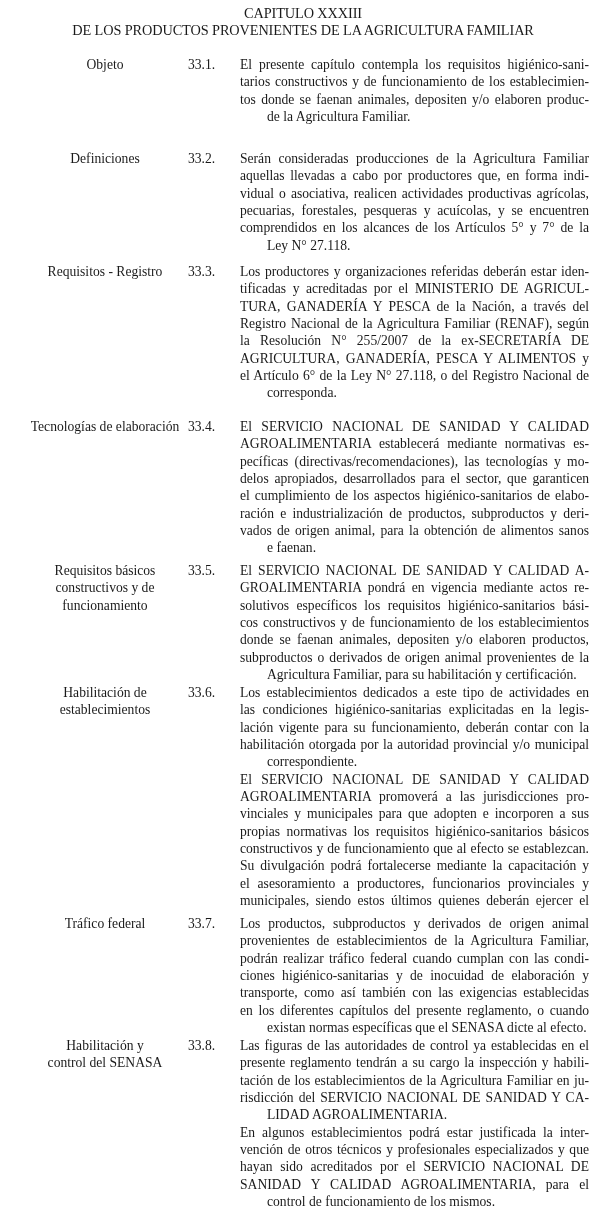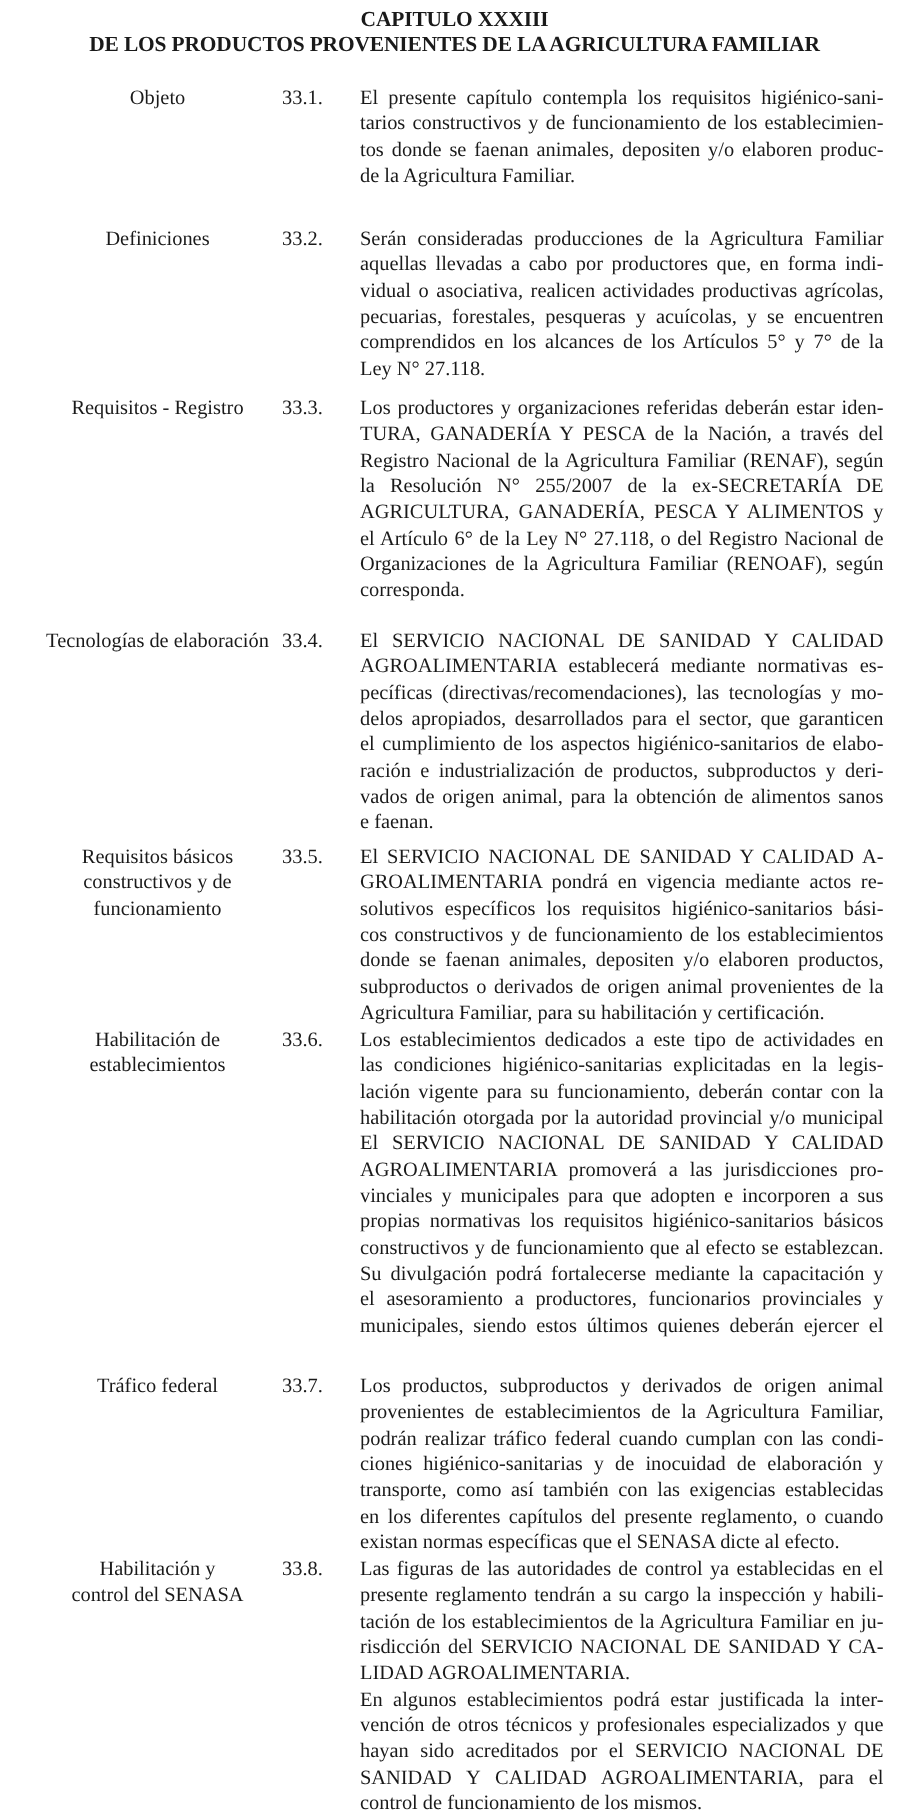--- a/index.html
+++ b/index.html
@@ -7,41 +7,41 @@
     width: 606px; height: 1209px; overflow: hidden;
     font-family: "Liberation Serif", "DejaVu Serif", serif;
     color: #1a1a1a;
     position: relative;
   }
   .heading {
     position: absolute; left: 0; width: 606px; top: 5px;
     text-align: center; font-size: 14.3px; line-height: 17px;
     letter-spacing: -0.1px;
   }
-  .heading div { white-space: nowrap; font-weight: bold; }
+  .heading div { white-space: nowrap; }
   .section {
     position: absolute; left: 0; width: 606px;
     font-size: 13.6px; line-height: 17.35px;
   }
   .label {
     position: absolute; left: 20px; top: 0; width: 170px;
     text-align: center;
   }
   .label span { display: block; white-space: nowrap; }
   .num {
     position: absolute; left: 188px; top: 0; white-space: nowrap;
   }
   .body {
     position: absolute; left: 240px; top: 0; width: 349px;
   }
   .body .line {
     display: block; white-space: nowrap;
     text-align: justify; text-align-last: justify;
   }
-  .body .line.last { text-align-last: left; }
+  .body .line.last { text-align-last: left; margin-left: 27px; }
 </style>
 </head>
 <body>
 
 <div class="heading">
   <div>CAPITULO XXXIII</div>
   <div>DE LOS PRODUCTOS PROVENIENTES DE LA AGRICULTURA FAMILIAR</div>
 </div>
 
 <div id="sections">
@@ -71,26 +71,26 @@
         <span class="line last">Ley N° 27.118.</span>
       </div>
     </div>
     <div class="section" style="top: 263px;">
       <div class="label">
         <span>Requisitos - Registro</span>
       </div>
       <div class="num">33.3.</div>
       <div class="body">
         <span class="line">Los productores y organizaciones referidas deberán estar iden-</span>
+        <span class="line">tificadas y acreditadas por el MINISTERIO DE AGRICUL-</span>
         <span class="line">TURA, GANADERÍA Y PESCA de la Nación, a través del</span>
         <span class="line">Registro Nacional de la Agricultura Familiar (RENAF), según</span>
         <span class="line">la Resolución N° 255/2007 de la ex-SECRETARÍA DE</span>
         <span class="line">AGRICULTURA, GANADERÍA, PESCA Y ALIMENTOS y</span>
         <span class="line">el Artículo 6° de la Ley N° 27.118, o del Registro Nacional de</span>
-        <span class="line">Organizaciones de la Agricultura Familiar (RENOAF), según</span>
         <span class="line last">corresponda.</span>
       </div>
     </div>
     <div class="section" style="top: 418px;">
       <div class="label">
         <span>Tecnologías de elaboración</span>
       </div>
       <div class="num">33.4.</div>
       <div class="body">
         <span class="line">El SERVICIO NACIONAL DE SANIDAD Y CALIDAD</span>
@@ -124,20 +124,21 @@
       <div class="label">
         <span>Habilitación de</span>
         <span>establecimientos</span>
       </div>
       <div class="num">33.6.</div>
       <div class="body">
         <span class="line">Los establecimientos dedicados a este tipo de actividades en</span>
         <span class="line">las condiciones higiénico-sanitarias explicitadas en la legis-</span>
         <span class="line">lación vigente para su funcionamiento, deberán contar con la</span>
         <span class="line">habilitación otorgada por la autoridad provincial y/o municipal</span>
+        <span class="line last">correspondiente.</span>
         <span class="line">El SERVICIO NACIONAL DE SANIDAD Y CALIDAD</span>
         <span class="line">AGROALIMENTARIA promoverá a las jurisdicciones pro-</span>
         <span class="line">vinciales y municipales para que adopten e incorporen a sus</span>
         <span class="line">propias normativas los requisitos higiénico-sanitarios básicos</span>
         <span class="line">constructivos y de funcionamiento que al efecto se establezcan.</span>
         <span class="line">Su divulgación podrá fortalecerse mediante la capacitación y</span>
         <span class="line">el asesoramiento a productores, funcionarios provinciales y</span>
         <span class="line">municipales, siendo estos últimos quienes deberán ejercer el</span>
       </div>
     </div>

